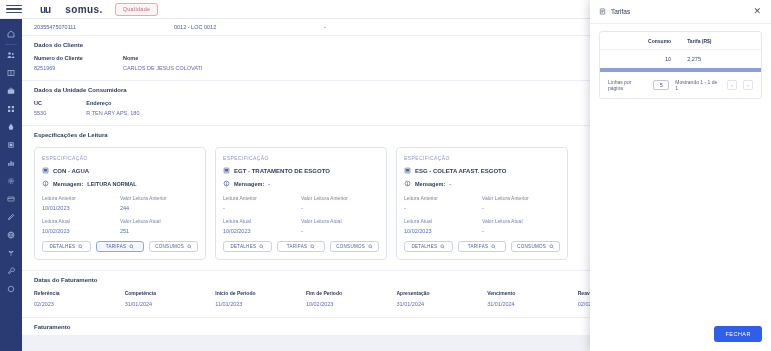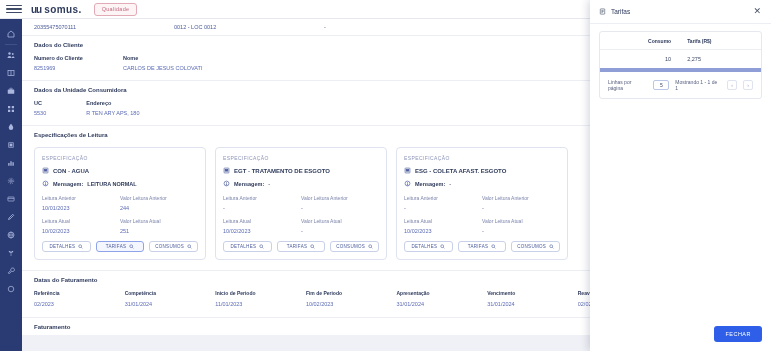--- a/index.html
+++ b/index.html
@@ -13,21 +13,21 @@
 
   
   .topbar {
     position: absolute; top: 0; left: 0; width: 771px; height: 19px;
     background: #ffffff; display: flex; align-items: center;
     border-bottom: 1px solid #e6e8ee; z-index: 4;
   }
   .burger { width: 16px; margin-left: 6px; display: flex; flex-direction: column;
             gap: 2px; cursor: pointer; }
   .burger i { display: block; height: 1.5px; background: #3f4a66; border-radius: 2px; }
-  .brand { margin-left: 9px; display: flex; align-items: flex-end; gap: 3px;
+  .brand { margin-left: 18px; display: flex; align-items: flex-end; gap: 15px;
            font-weight: bold; font-size: 10px; letter-spacing: .4px; color: #2f3b5c; }
   .brand .mark { font-size: 10px; letter-spacing: -1px; }
   .qual-badge {
     margin-left: 12px; border: 1px solid #e2a9b6; color: #c4697f;
     background: #fdf4f6; font-size: 5.5px; padding: 2.5px 7px;
     border-radius: 3px; letter-spacing: .3px;
   }
 
   
   .sidebar {

